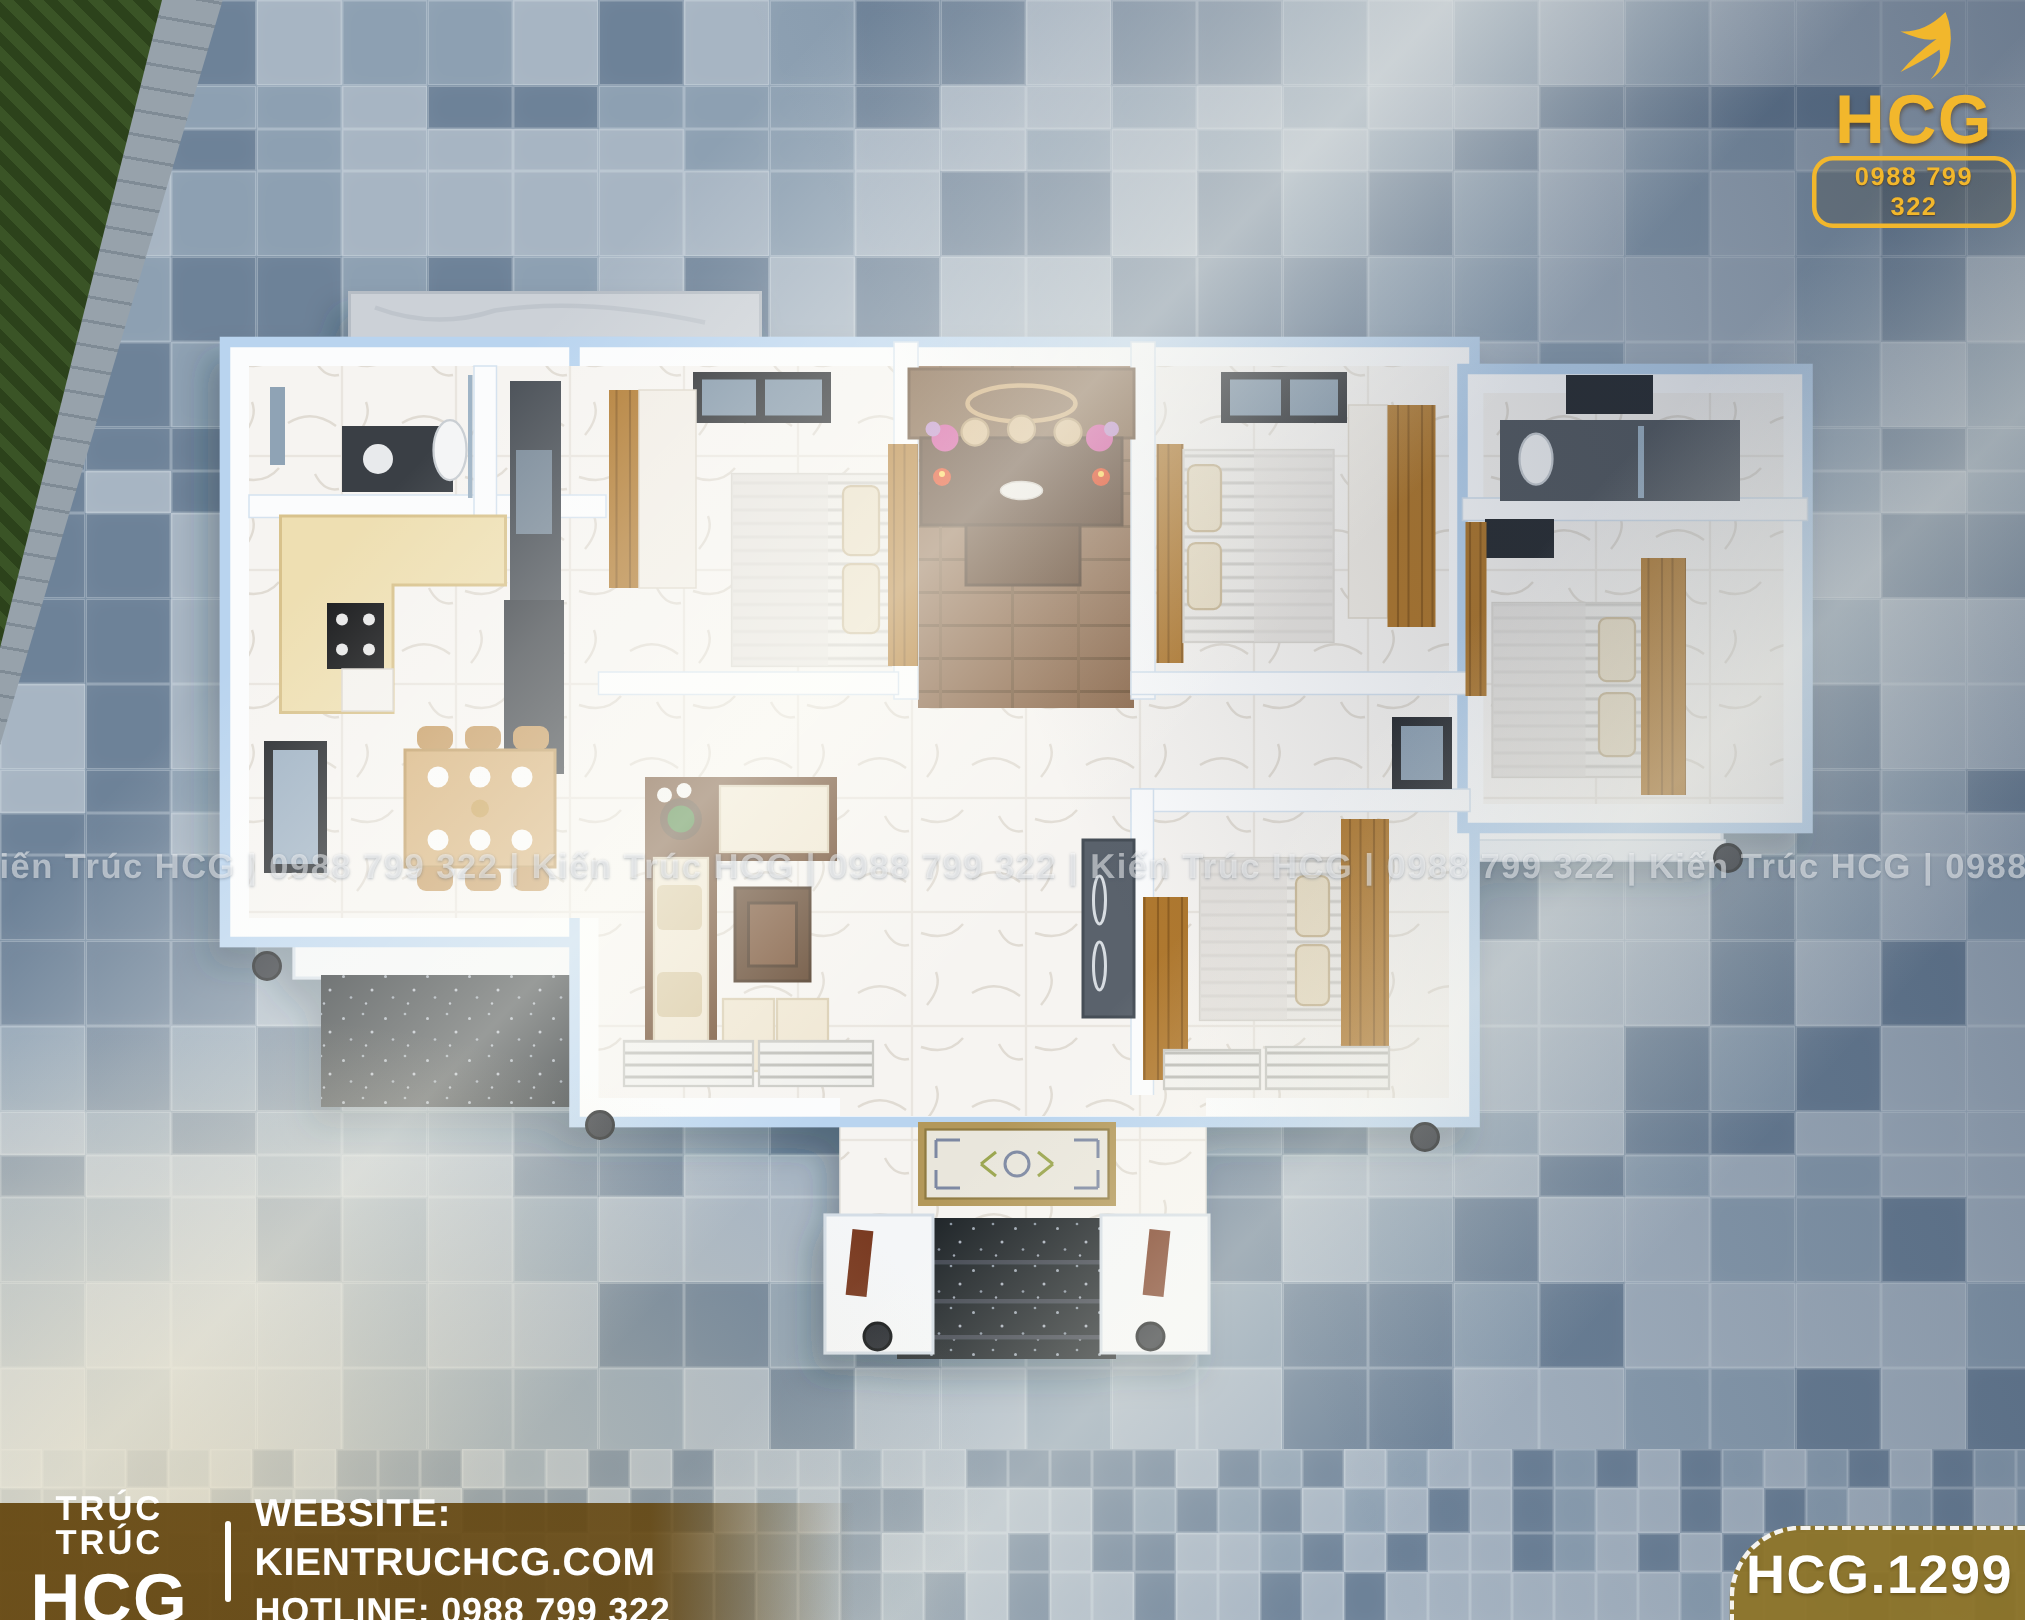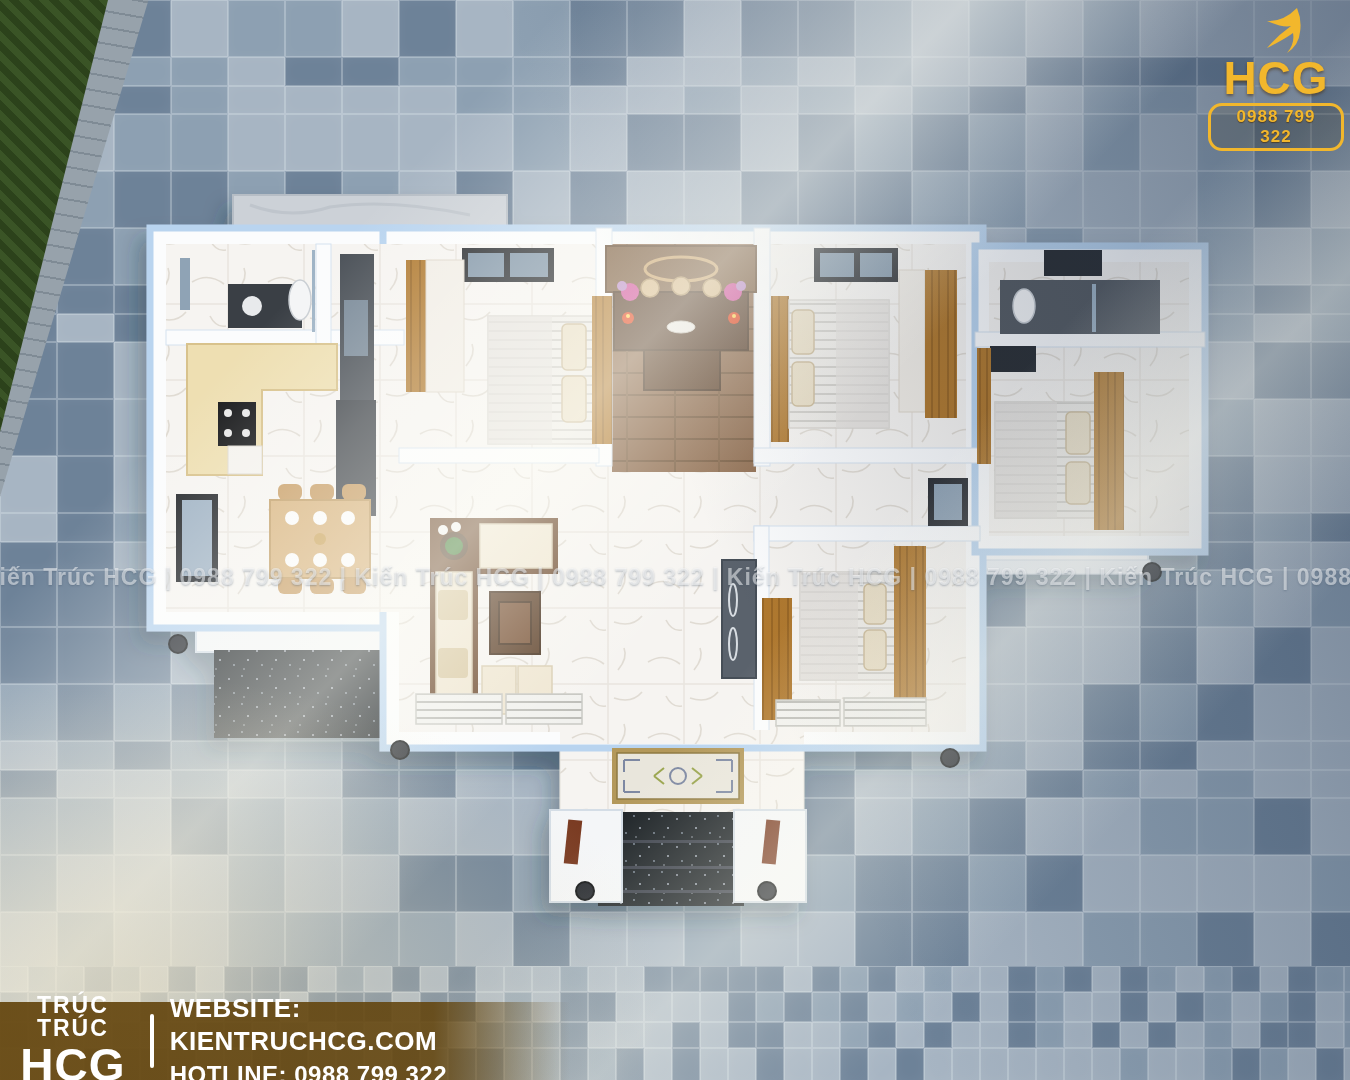--- a/index.html
+++ b/index.html
@@ -1013,14 +1013,17 @@
         <span>WEBSITE:</span>
         <span>KIENTRUCHCG.COM</span>
       </div>
       <div class="row2">
         <span>HOTLINE:</span>
         <span>0988 799 322</span>
       </div>
     </div>
   </div>
 
+  <div id="badge">
+    <span>HCG.1299</span>
+  </div>
 
 </div>
 
 </body></html>

